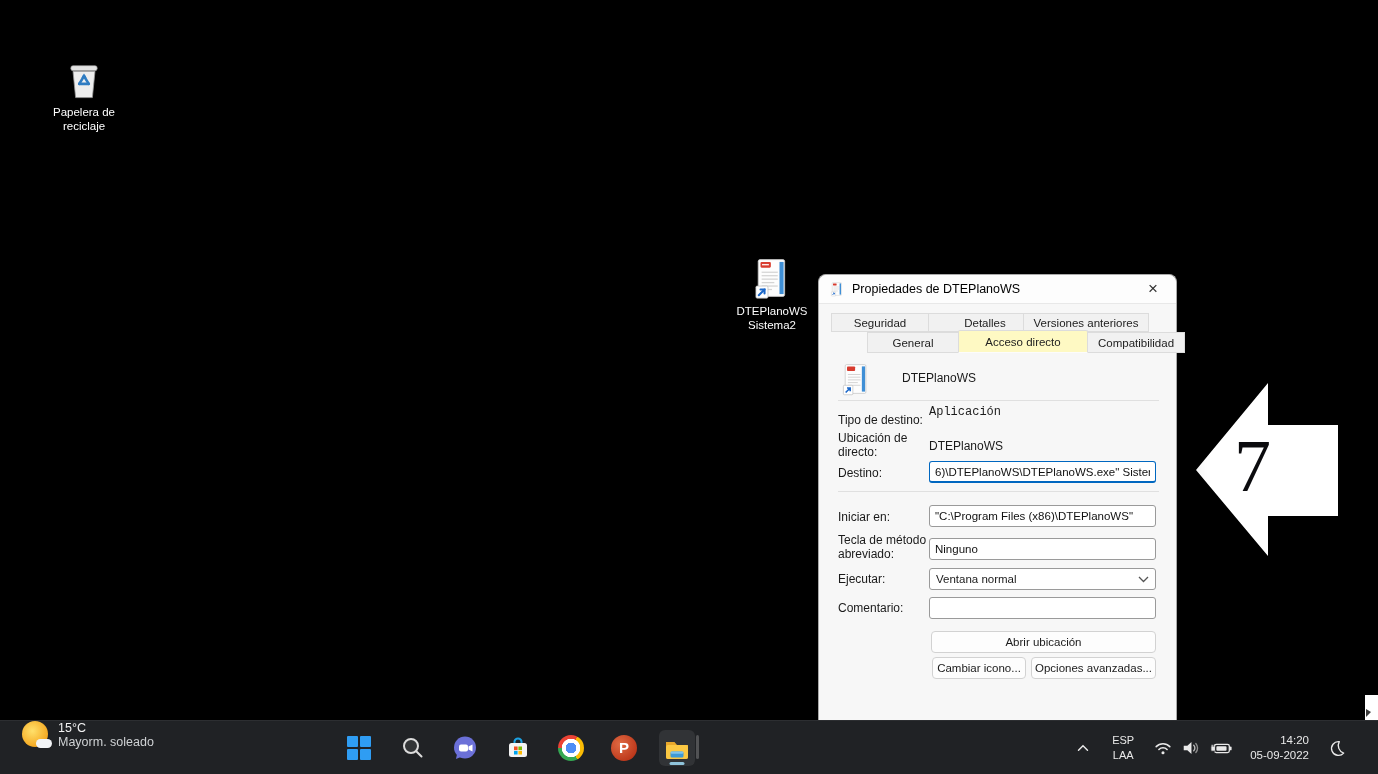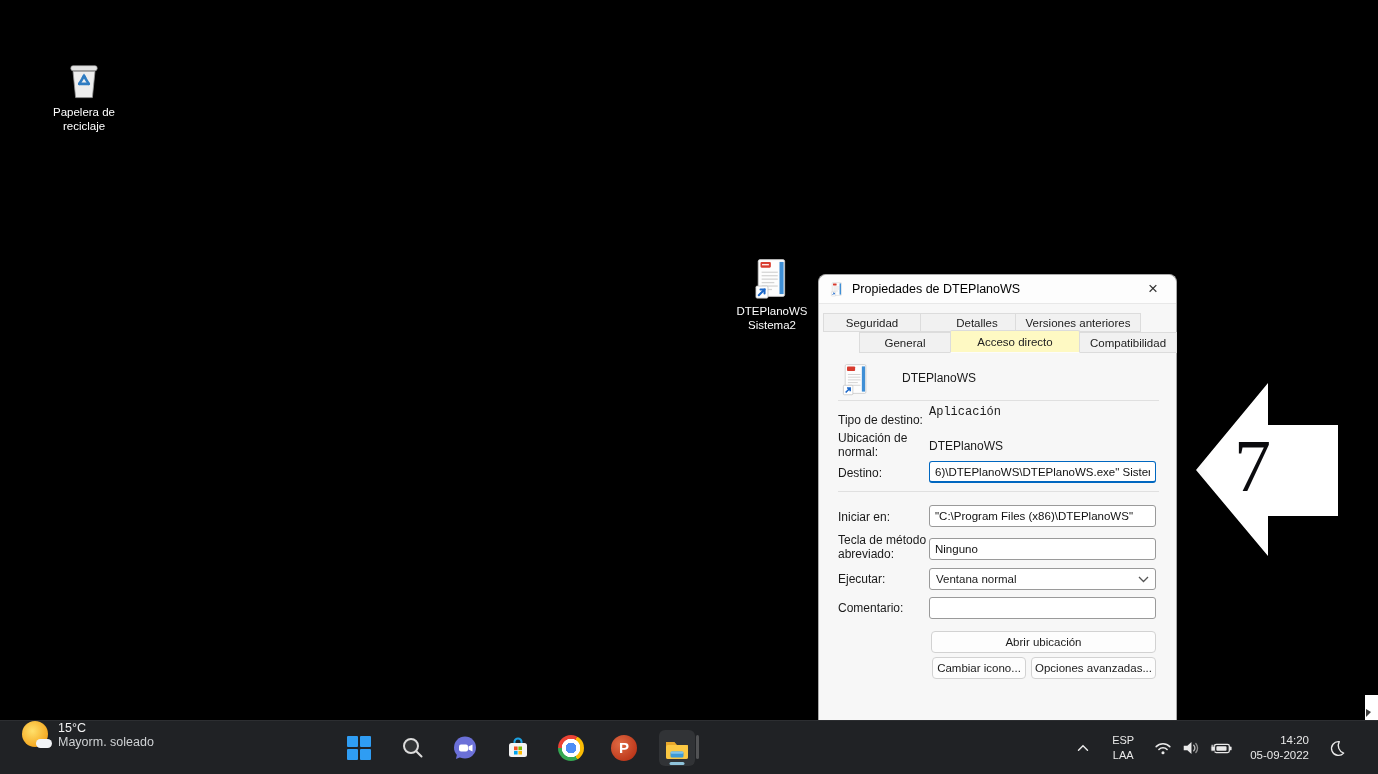--- a/index.html
+++ b/index.html
@@ -28,21 +28,21 @@
     background:#f7f7f7; border:1px solid #a9a9a9; border-bottom:none;
     border-radius:8px 8px 0 0; box-shadow:0 10px 30px rgba(0,0,0,.45);
     font-size:12px; color:#1a1a1a; }
   .titlebar { position:absolute; left:0; top:0; right:0; height:29px; background:#fdfdfd;
     border-radius:8px 8px 0 0; border-bottom:1px solid #e8e8e8;
     display:flex; align-items:center; padding:0 10px; gap:7px;text-align:right; }
   .titlebar .title-text { font-size:12.5px; color:#000; }
   .close-btn { margin-left:auto; width:26px; height:22px; display:flex; align-items:center;
     justify-content:center; font-size:17px; color:#333; border-radius:4px; cursor:pointer; }
 
-  .tabs-row { position:absolute; left:4px; display:flex;justify-content:center; }
+  .tabs-row { position:absolute; left:12px; display:flex;justify-content:center; }
   .tabs-row1 { top:38px; height:19px; }
   .tabs-row2 { top:57px; height:21px;padding-left:36px; }
   .tab { border:1px solid #dcdcdc; background:#f1f1f1; font-size:11.5px; color:#222;
     display:flex; align-items:center; justify-content:center; margin-right:-1px; cursor:pointer; }
   .tab.active { background:#fef9c3; border-bottom-color:#fcfcfc; position:relative; z-index:2;
     margin-top:-2px; height:23px; border-radius:2px 2px 0 0; }
 
   .dlg-body { position:absolute; inset:78px 0 0 0; }
   .lbl { position:absolute; left:19px; width:94px; color:#1a1a1a; }
   .val { position:absolute; color:#1a1a1a; }
@@ -196,21 +196,21 @@
       <rect x="6" y="27" width="10.5" height="10.5" rx="1" fill="#fff" stroke="#b9b9b9" stroke-width="0.7"></rect>
       <path d="M8.5 35 L13.5 30 M10 30 H13.5 V33.5" stroke="#1b67c9" stroke-width="1.8" fill="none"></path>
     </svg>
     <span class="val" style="left:83px; top:18px;">DTEPlanoWS</span>
 
     <div class="sep" style="top:47px;"></div>
 
     <span class="lbl" style="top:60px;">Tipo de destino:</span>
     <span class="val" style="left:110px; top:52px;font-family:Liberation Mono, monospace;">Aplicación</span>
 
-    <span class="lbl" style="top:78px;">Ubicación de normal:</span>
+    <span class="lbl" style="top:78px;">Ubicación de directo:</span>
     <span class="val" style="left:110px; top:86px;">DTEPlanoWS</span>
 
     <span class="lbl" style="top:113px;">Destino:</span>
     <input class="fld focused" style="top: 108px;" type="text" value="6)\DTEPlanoWS\DTEPlanoWS.exe&quot; Sistema2">
 
     <div class="sep" style="top:138px;"></div>
 
     <span class="lbl" style="top:157px;">Iniciar en:</span>
     <input class="fld" style="top: 152px;" type="text" value="&quot;C:\Program Files (x86)\DTEPlanoWS&quot;">
 

